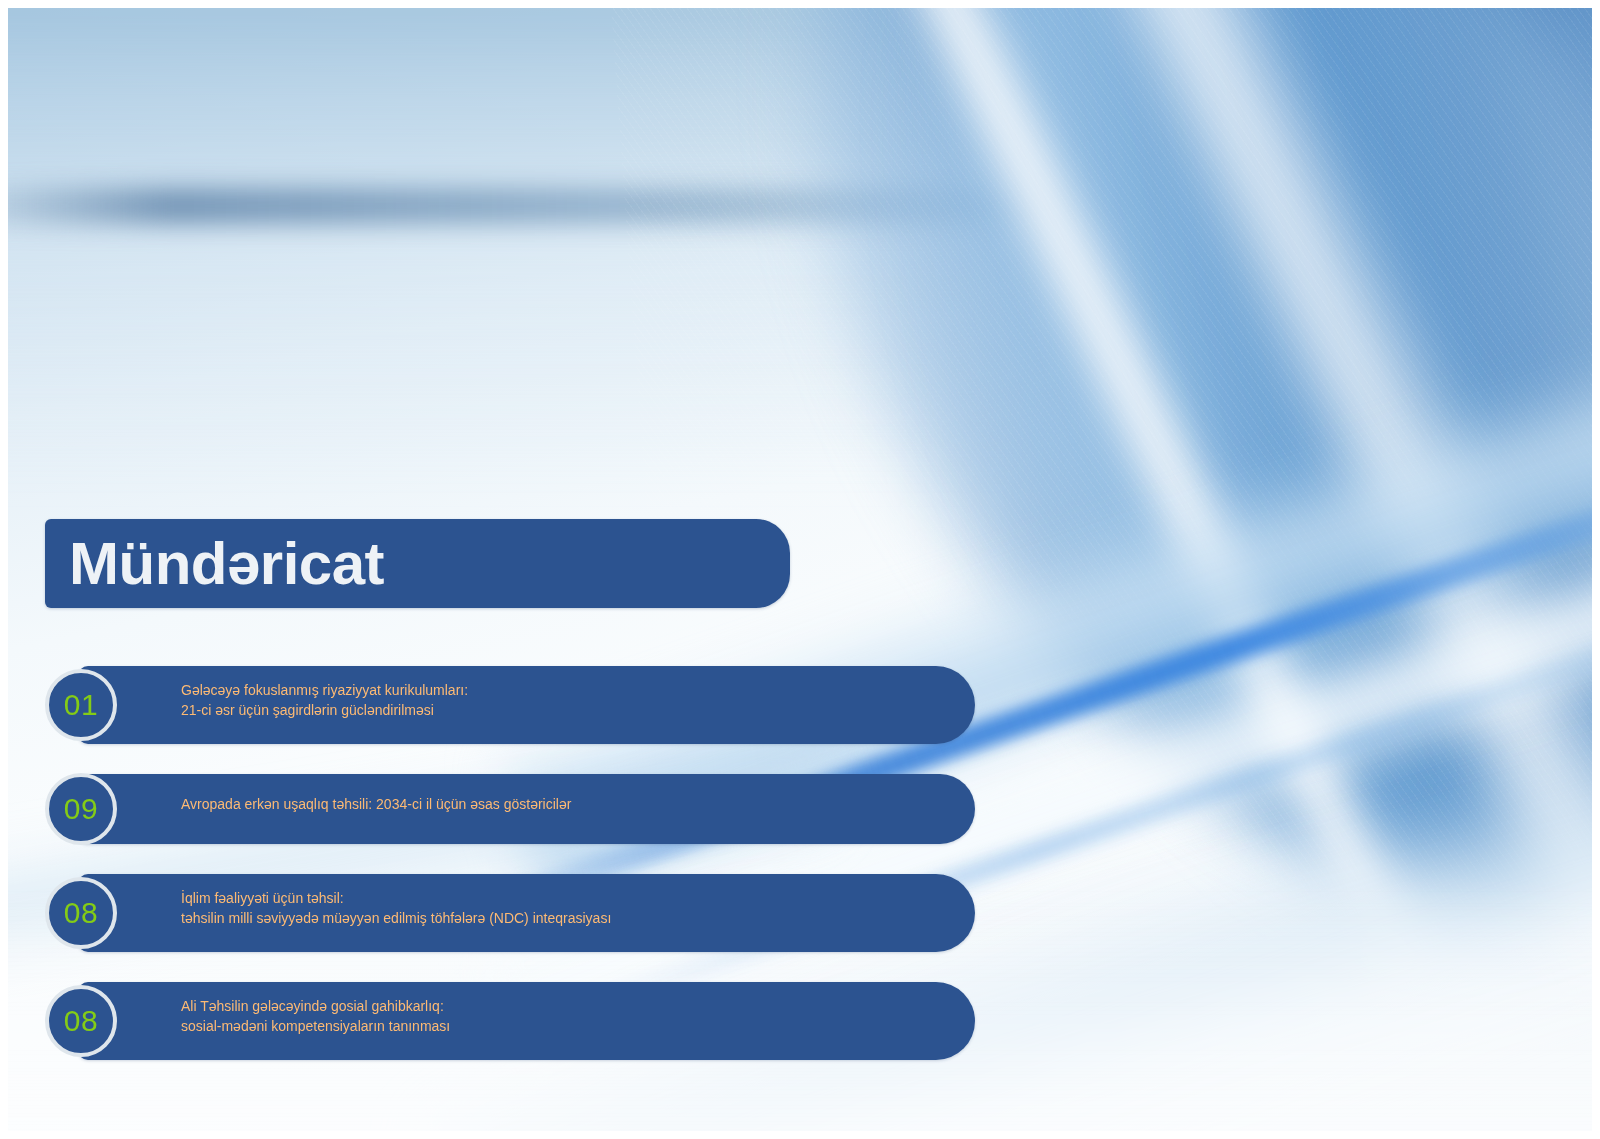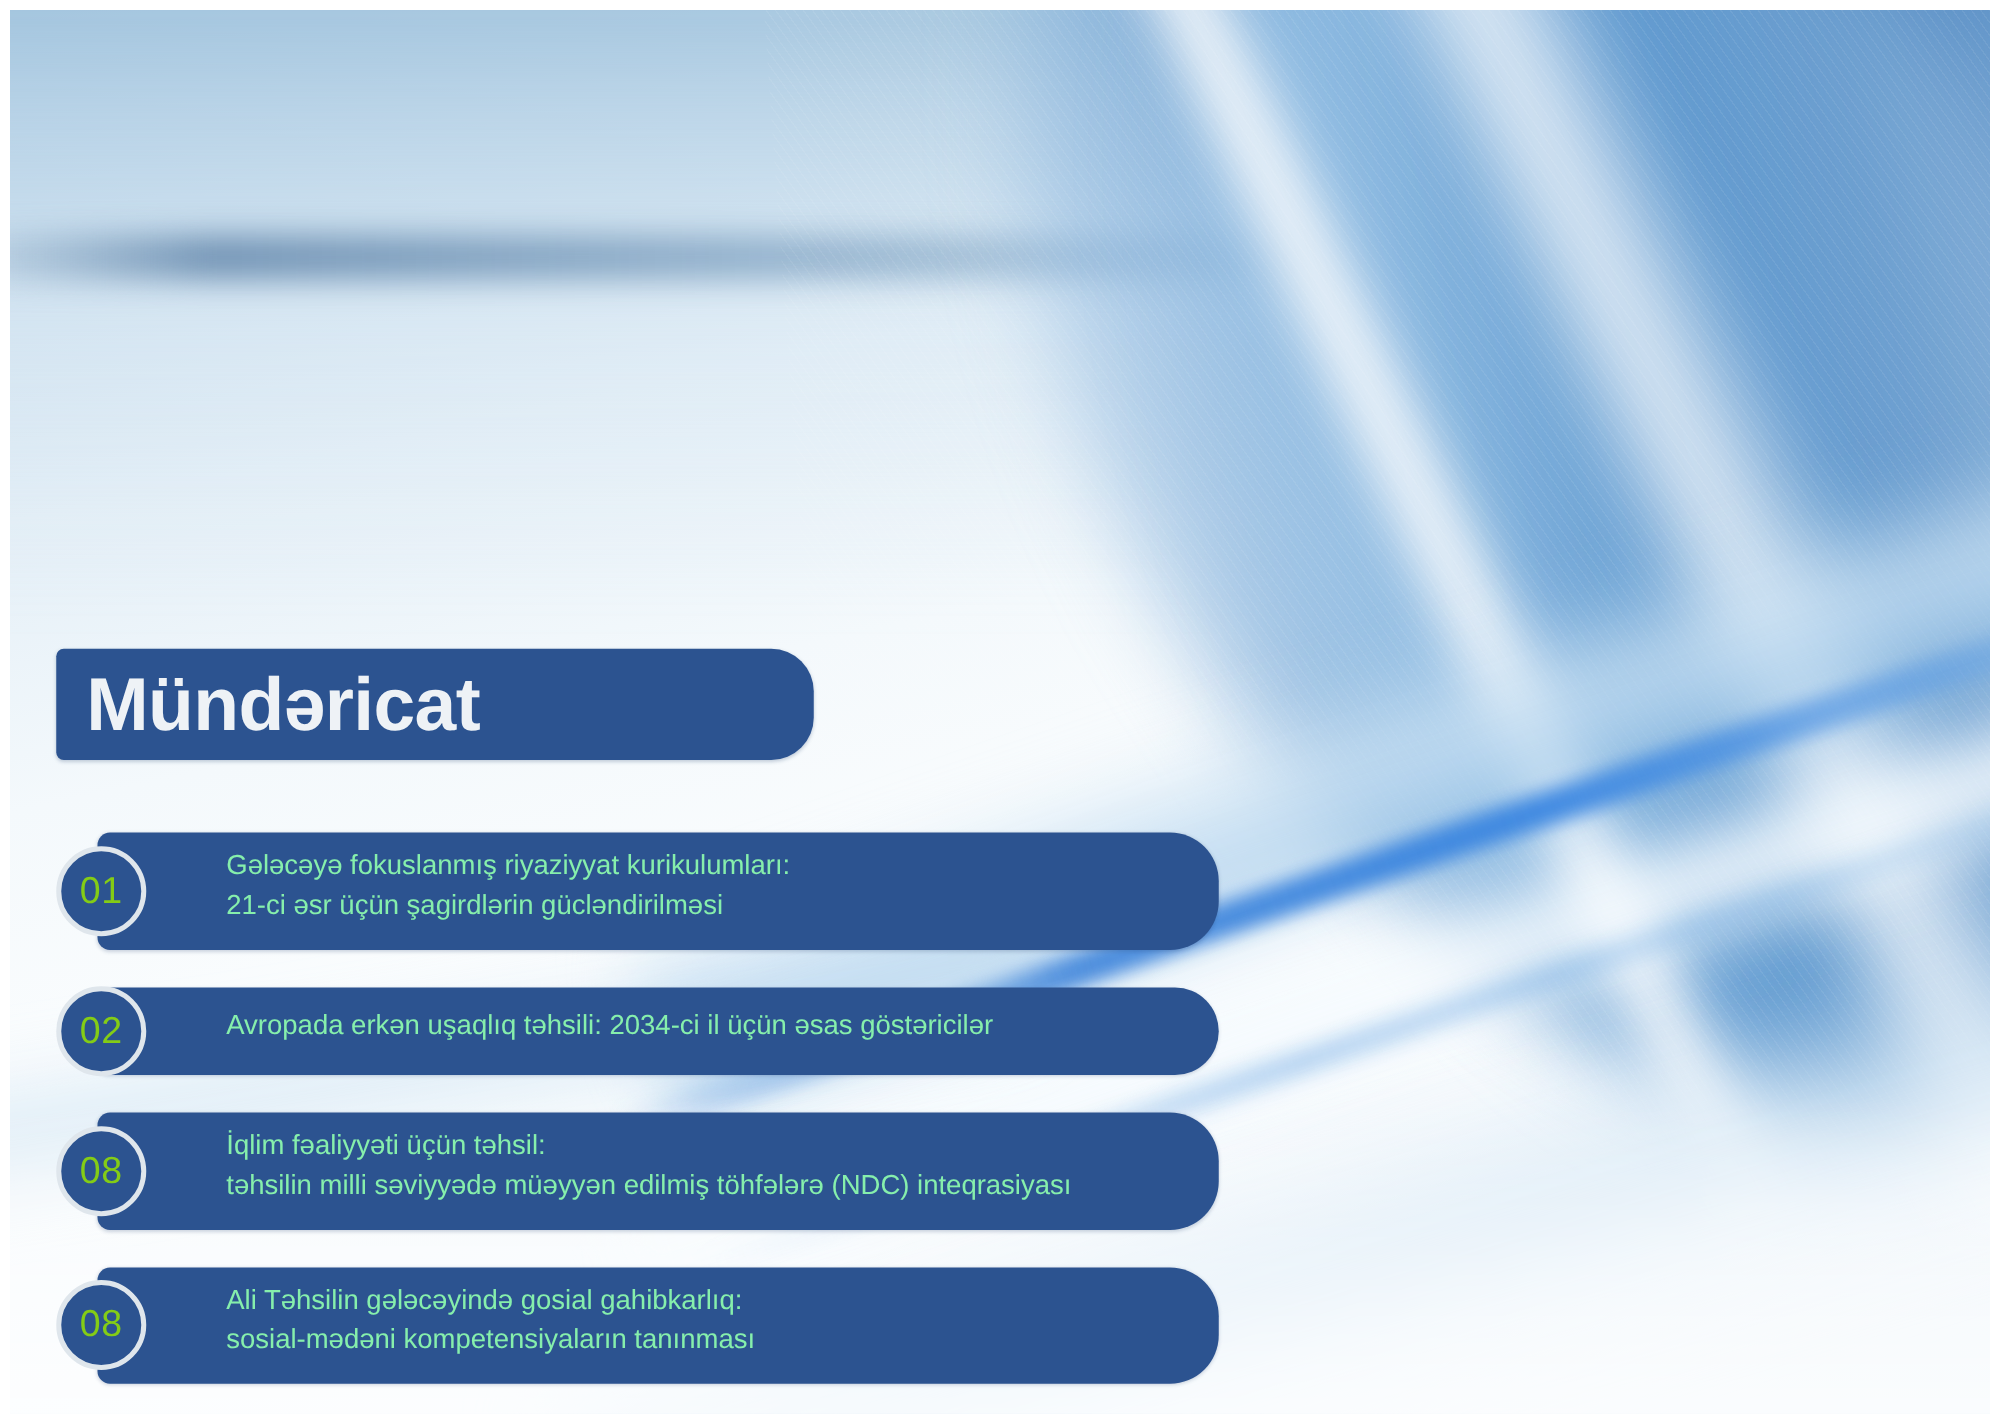--- a/index.html
+++ b/index.html
@@ -210,21 +210,21 @@
         rgba(255,255,255,0) 6px);
     transform: rotate(-4deg);
     opacity: 0.75;
   }
 
   
   .title-bar {
     position: absolute;
     left: 45px;
     top: 519px;
-    width: 606px;
+    width: 745px;
     height: 89px;
     background: #2c5390;
     border-radius: 6px 34px 34px 6px;
     display: flex;
     align-items: center;
     box-shadow: 0 1px 3px rgba(40,70,115,0.25);
   }
   .title-text {
     color: #eef2f6;
     font-size: 60px;
@@ -273,22 +273,22 @@
     z-index: 2;
   }
   .toc-badge span {
     color: #84cc16;
     font-size: 30px;
     font-weight: normal;
     letter-spacing: 0.5px;
     line-height: 1;
   }
   .toc-text {
-    color: #86efac;
-    font-size: 22px;
+    color: #fdba74;
+    font-size: 14px;
     line-height: 1.45;
     padding: 10px 34px 20px 103px;
     white-space: pre-line;
   }
 </style>
 </head>
 <body>
 
 <div id="slide">
 
@@ -325,21 +325,21 @@
       <div class="toc-badge">
         <span>01</span>
       </div>
     </div>
 
     <div class="toc-item">
       <div class="toc-bar one-line">
         <div class="toc-text">Avropada erkən uşaqlıq təhsili: 2034-ci il üçün əsas göstəricilər</div>
       </div>
       <div class="toc-badge">
-        <span>02</span>
+        <span>09</span>
       </div>
     </div>
 
     <div class="toc-item">
       <div class="toc-bar">
         <div class="toc-text">İqlim fəaliyyəti üçün təhsil:
 təhsilin milli səviyyədə müəyyən edilmiş töhfələrə (NDC) inteqrasiyası</div>
       </div>
       <div class="toc-badge">
         <span>08</span>

